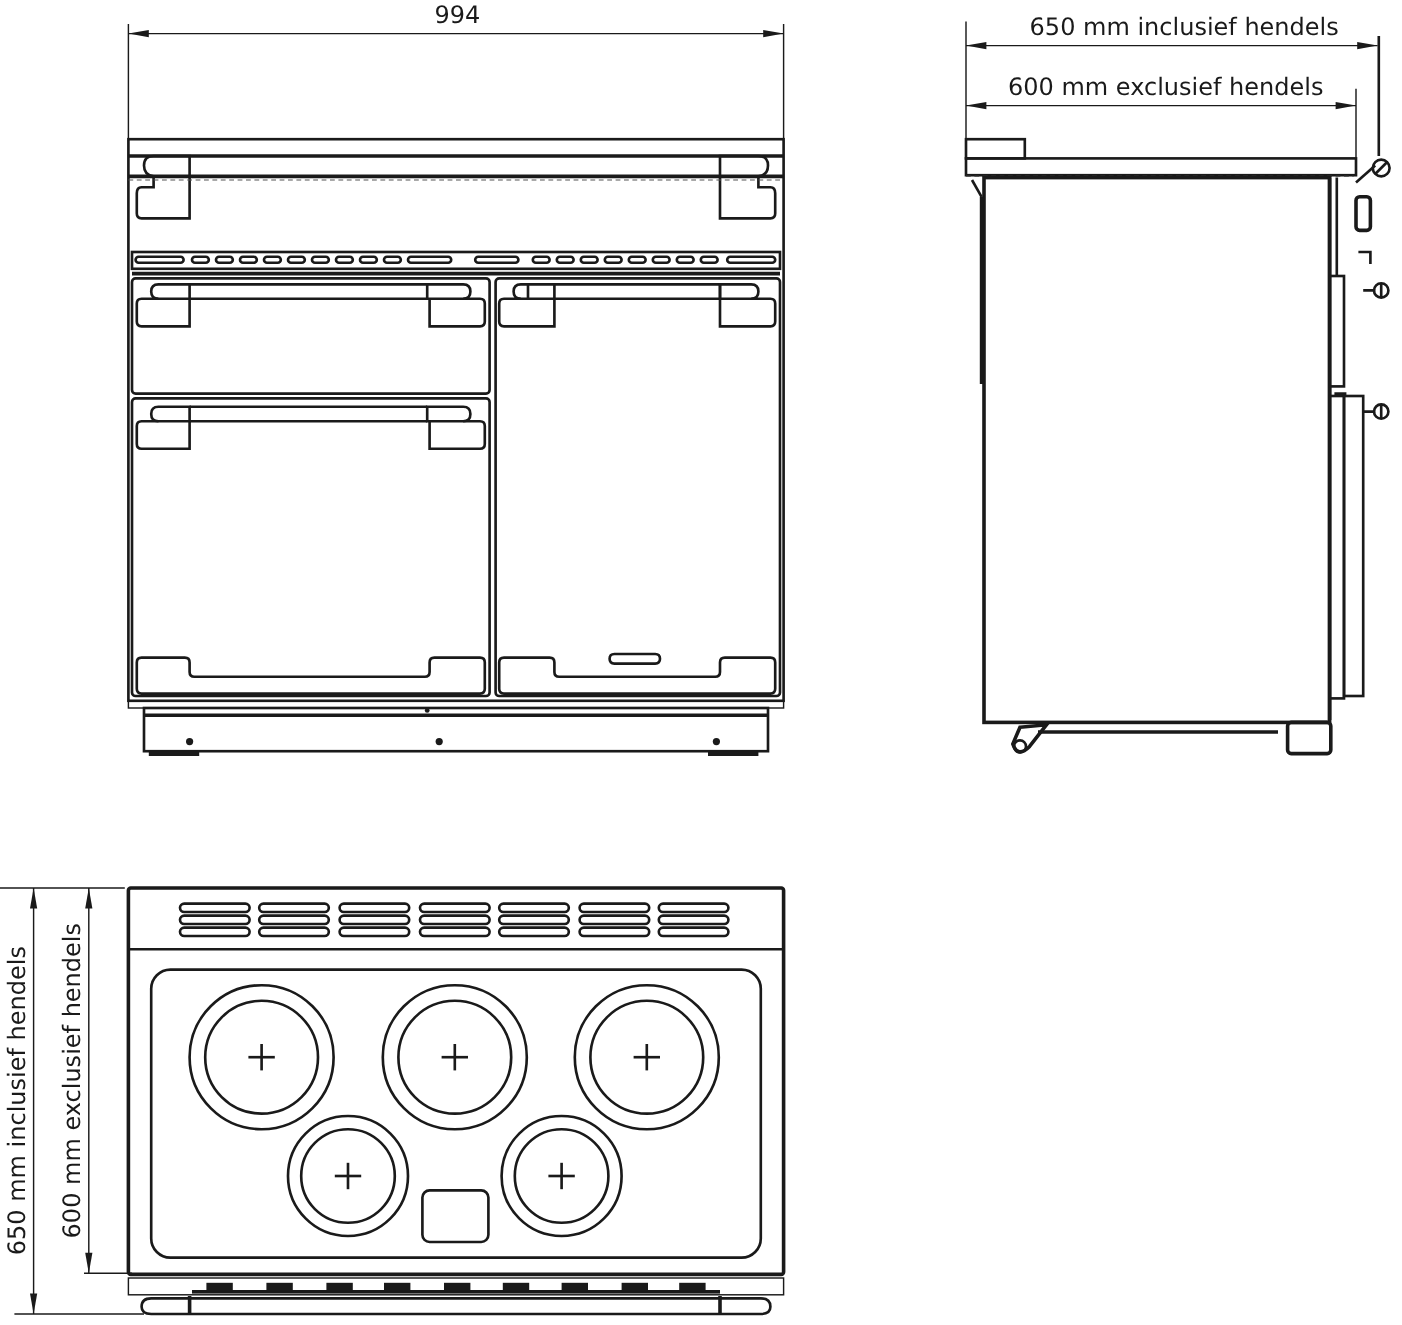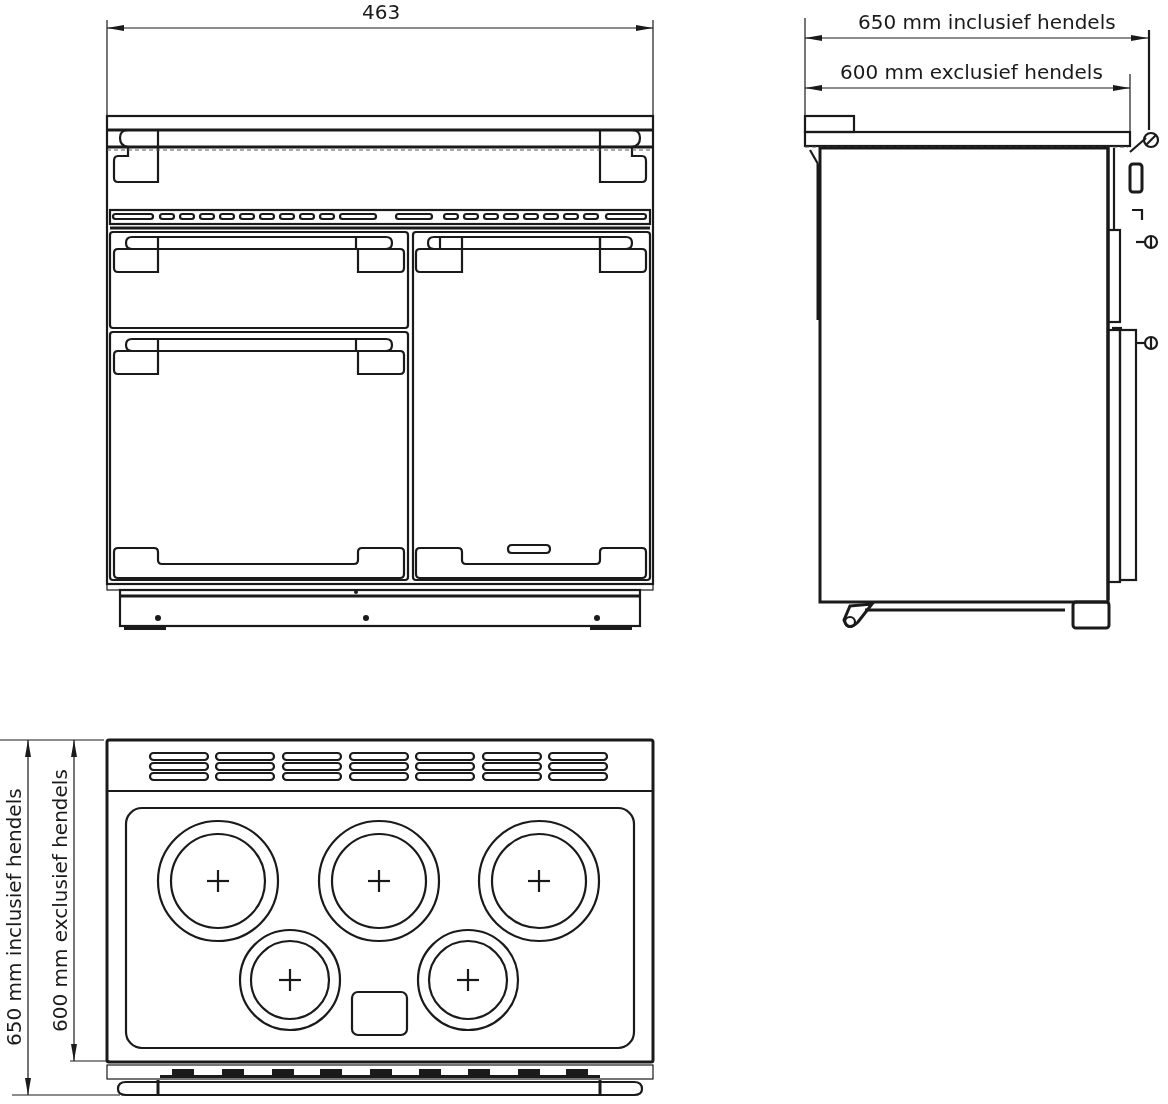--- a/index.html
+++ b/index.html
@@ -14,21 +14,21 @@
   .med { stroke-width:2.2; }
   .thick { stroke-width:3; }
   .dash { stroke-dasharray:4 3; stroke-width:1; stroke:#555; fill:none; }
   .fill-dark { fill:#1a1a1a; }
 </style>
 </head>
 <body>
 
 <div class="view" style="left:0;top:0;width:700px;height:660px;">
 
-  <div class="dim-label" style="left:362px;top:2px;">463</div>
+  <div class="dim-label" style="left:362px;top:2px;">994</div>
   <svg width="700" height="660">
 
     <g>
       <line x1="107" y1="20" x2="107" y2="115" class="stroke thin"></line>
       <line x1="653" y1="20" x2="653" y2="115" class="stroke thin"></line>
       <line x1="107" y1="28" x2="653" y2="28" class="stroke thin"></line>
       <polygon points="107,28 124,25 124,31" class="fill-dark"></polygon>
       <polygon points="653,28 636,25 636,31" class="fill-dark"></polygon>
     </g>
 

